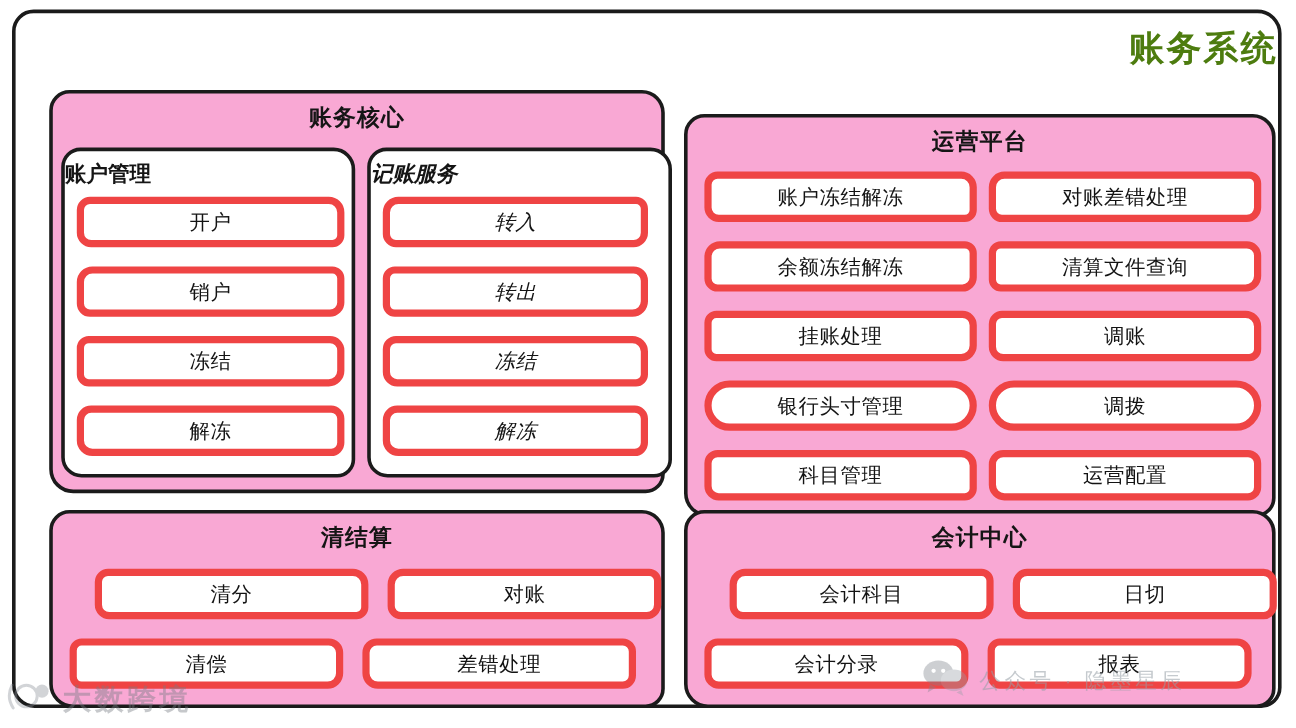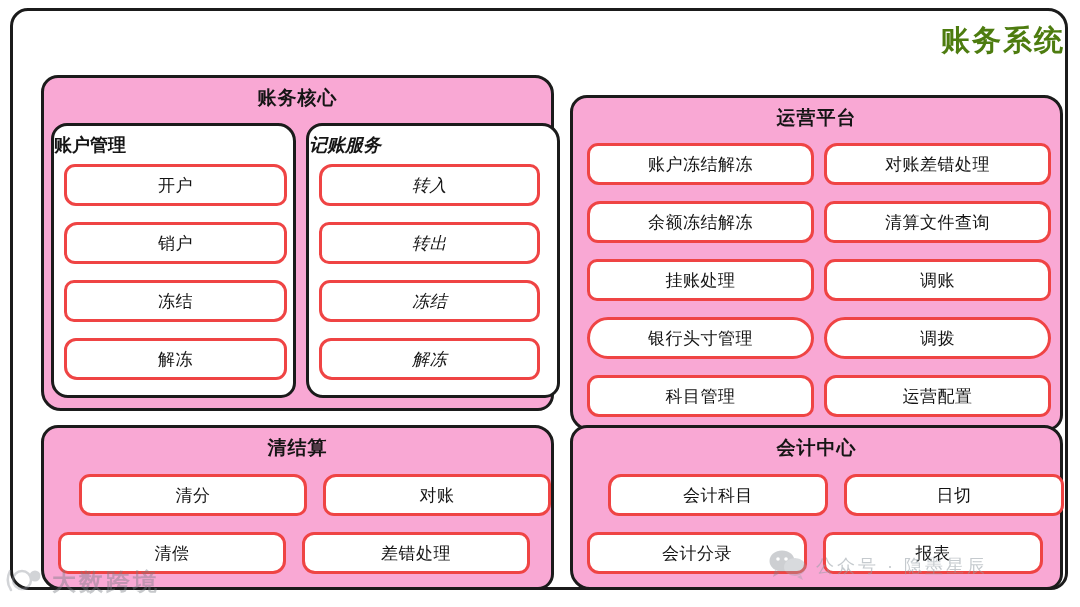--- a/index.html
+++ b/index.html
@@ -93,21 +93,21 @@
     color: #151515;
   }
   #subgroup-account   { left: 7px;   width: 245px; }
   #subgroup-bookkeep  { left: 262px; width: 254px; font-style: italic; }
 
   
   .item {
     position: absolute;
     box-sizing: border-box;
     background: #ffffff;
-    border: 3px solid #ef4444;
+    border: 6px solid #ef4444;
     display: flex;
     align-items: center;
     justify-content: center;
     font-size: 17px;
     font-weight: 500;
     color: #131313;
     letter-spacing: 0.5px;
     height: 42px;
   }
   

